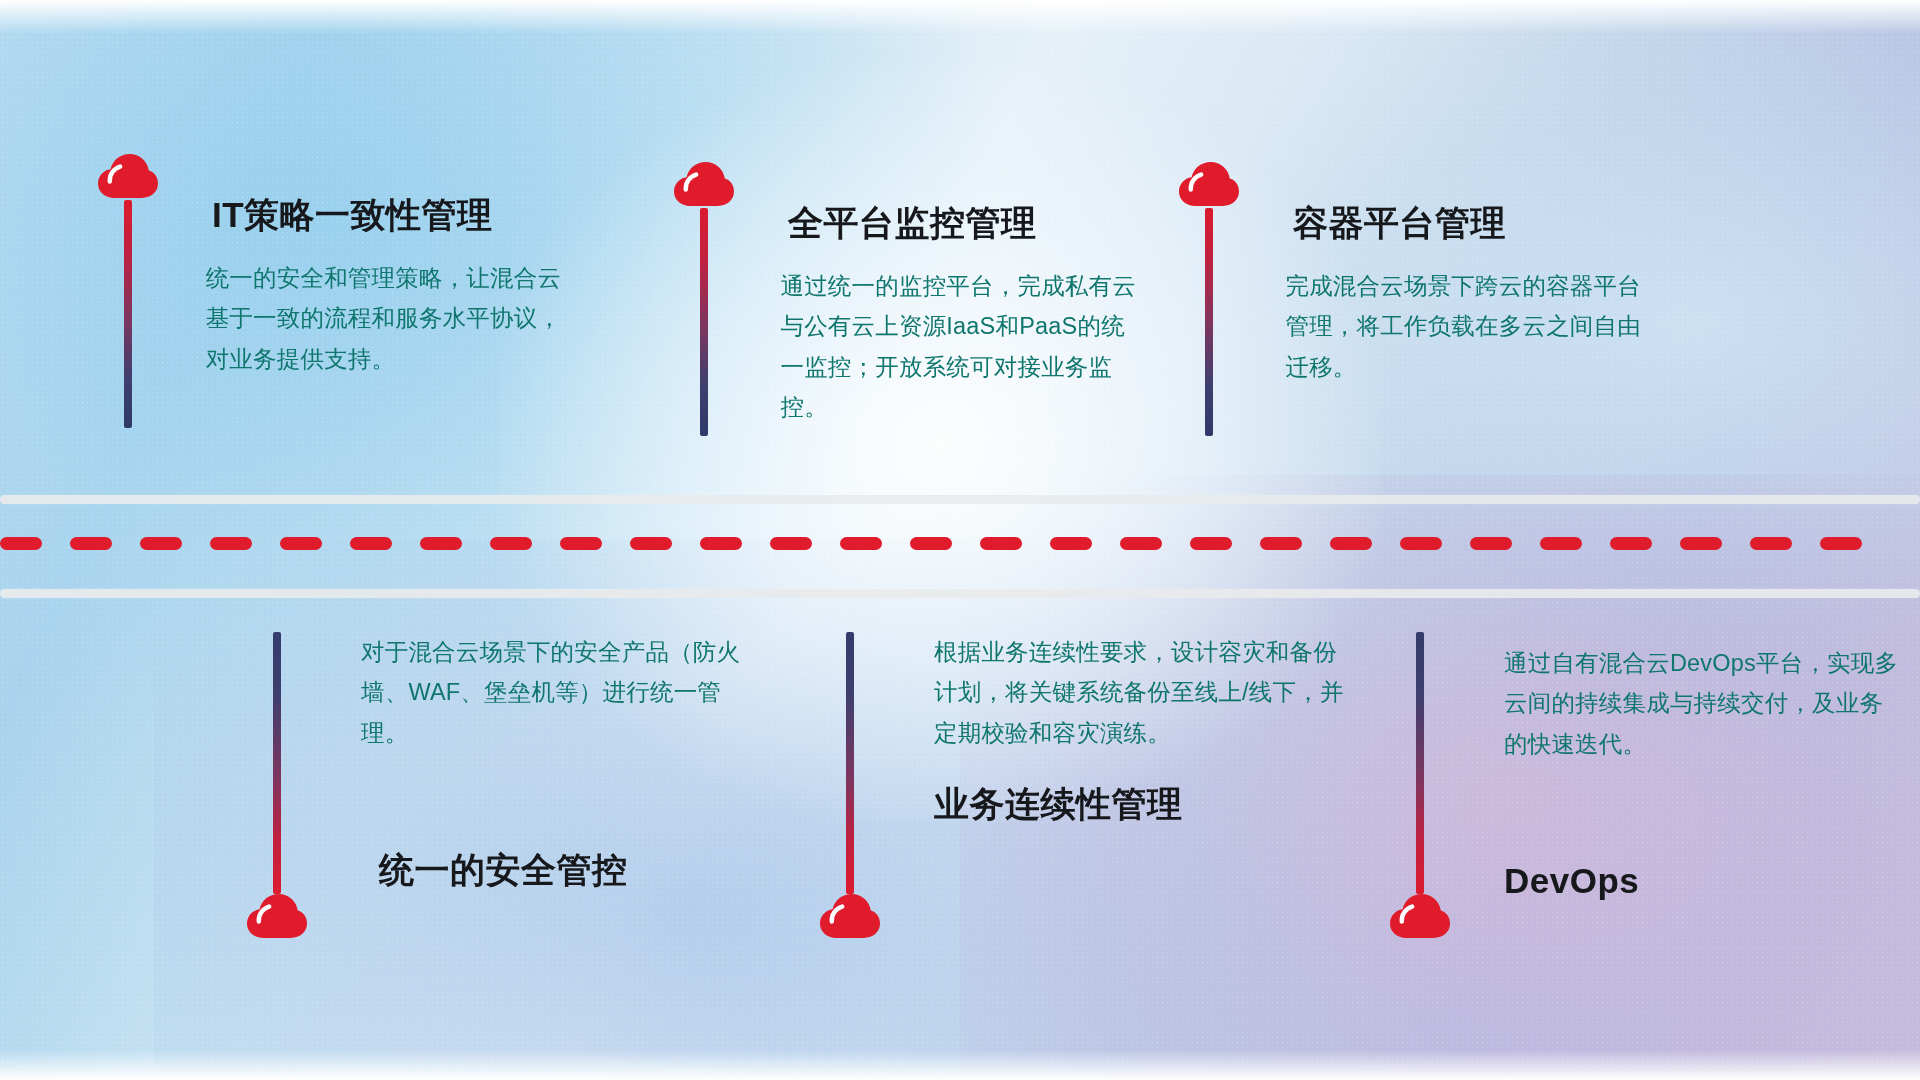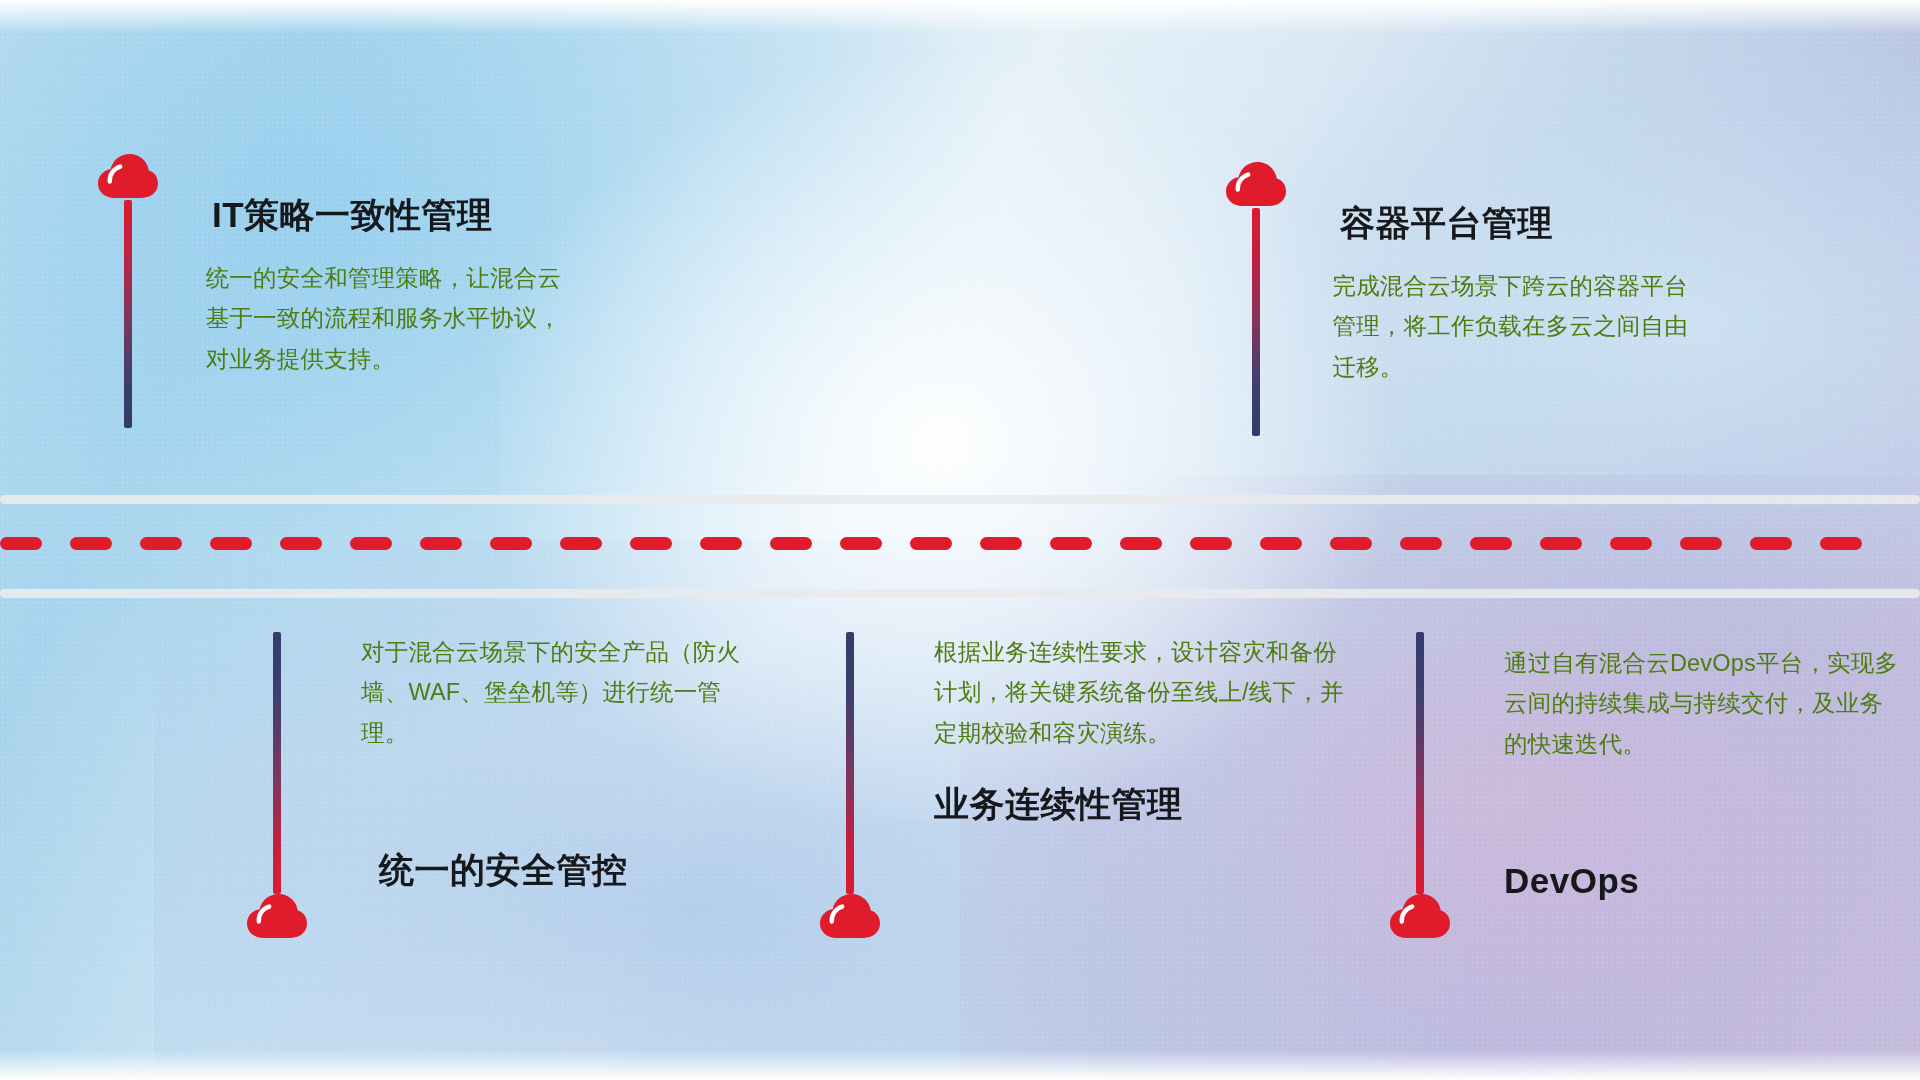--- a/index.html
+++ b/index.html
@@ -192,21 +192,21 @@
     font-size: 35px;
     font-weight: 700;
     color: #16181c;
     letter-spacing: 0.5px;
     line-height: 1.2;
     white-space: nowrap;
   }
   .body {
     font-size: 23.5px;
     line-height: 1.72;
-    color: #4d7c0f;
+    color: #0f766e;
     letter-spacing: 0.2px;
     white-space: pre-line;
   }
 
   
   .top-head-row {
     display: flex;
     align-items: flex-start;
   }
   .top-head-row .heading { margin-left: 52px; margin-top: 42px; }
@@ -249,22 +249,40 @@
         <div class="stem stem-down" style="height:228px;"></div>
       </div>
       <div class="heading">IT策略一致性管理</div>
     </div>
     <div class="top-body-row" style="margin-top:-184px;">
       <div style="width:64px;"></div>
       <div class="body" style="width:400px;">统一的安全和管理策略，让混合云基于一致的流程和服务水平协议，对业务提供支持。</div>
     </div>
   </div>
 
-
-  <div class="col" style="left:1224px; top:160px; width:470px;">
+  <div class="col" style="left:672px; top:160px; width:470px;">
+    <div class="top-head-row">
+      <div style="display:flex;flex-direction:column;align-items:center;width:64px;">
+        <div class="cloud">
+          <svg width="64" height="48" viewBox="0 0 64 48">
+            <path d="M18.5 46 C8.5 46 2 39.5 2 31.5 C2 24 7.5 18.2 14.6 17.3 C16.4 8.4 24.2 2 33.6 2 C43.4 2 51.6 9.2 52.8 18.6 C58.6 20.3 62 25.3 62 31.6 C62 39.6 55.4 46 45.6 46 Z" fill="#E01B2C"></path>
+            <path d="M13.8 29.5 C13.2 23 17.6 16.6 24.2 14.6" fill="none" stroke="#ffffff" stroke-width="4.4" stroke-linecap="round"></path>
+          </svg>
+        </div>
+        <div class="stem stem-down" style="height:228px;"></div>
+      </div>
+      <div class="heading">全平台监控管理</div>
+    </div>
+    <div class="top-body-row" style="margin-top:-184px;">
+      <div style="width:64px;"></div>
+      <div class="body" style="width:410px;">通过统一的监控平台，完成私有云与公有云上资源IaaS和PaaS的统一监控；开放系统可对接业务监控。</div>
+    </div>
+  </div>
+
+  <div class="col" style="left:1177px; top:160px; width:470px;">
     <div class="top-head-row">
       <div style="display:flex;flex-direction:column;align-items:center;width:64px;">
         <div class="cloud">
           <svg width="64" height="48" viewBox="0 0 64 48">
             <path d="M18.5 46 C8.5 46 2 39.5 2 31.5 C2 24 7.5 18.2 14.6 17.3 C16.4 8.4 24.2 2 33.6 2 C43.4 2 51.6 9.2 52.8 18.6 C58.6 20.3 62 25.3 62 31.6 C62 39.6 55.4 46 45.6 46 Z" fill="#E01B2C"></path>
             <path d="M13.8 29.5 C13.2 23 17.6 16.6 24.2 14.6" fill="none" stroke="#ffffff" stroke-width="4.4" stroke-linecap="round"></path>
           </svg>
         </div>
         <div class="stem stem-down" style="height:228px;"></div>
       </div>

